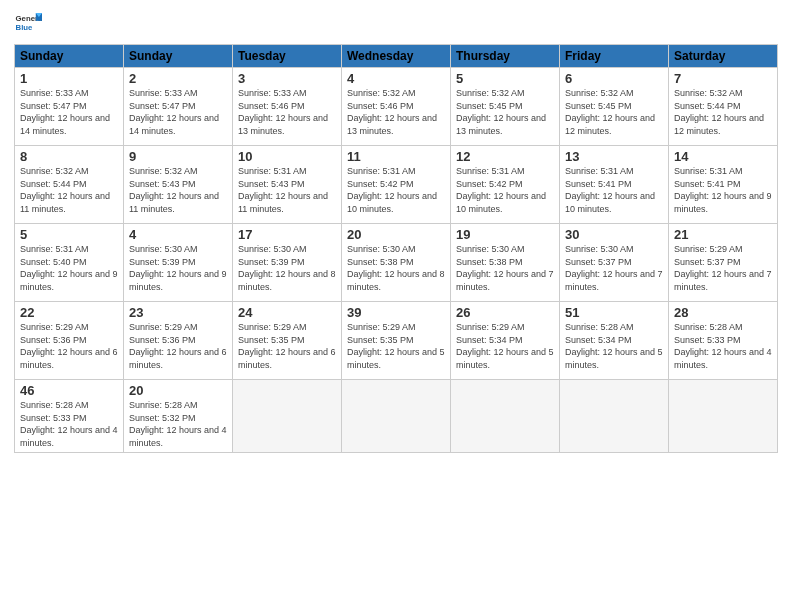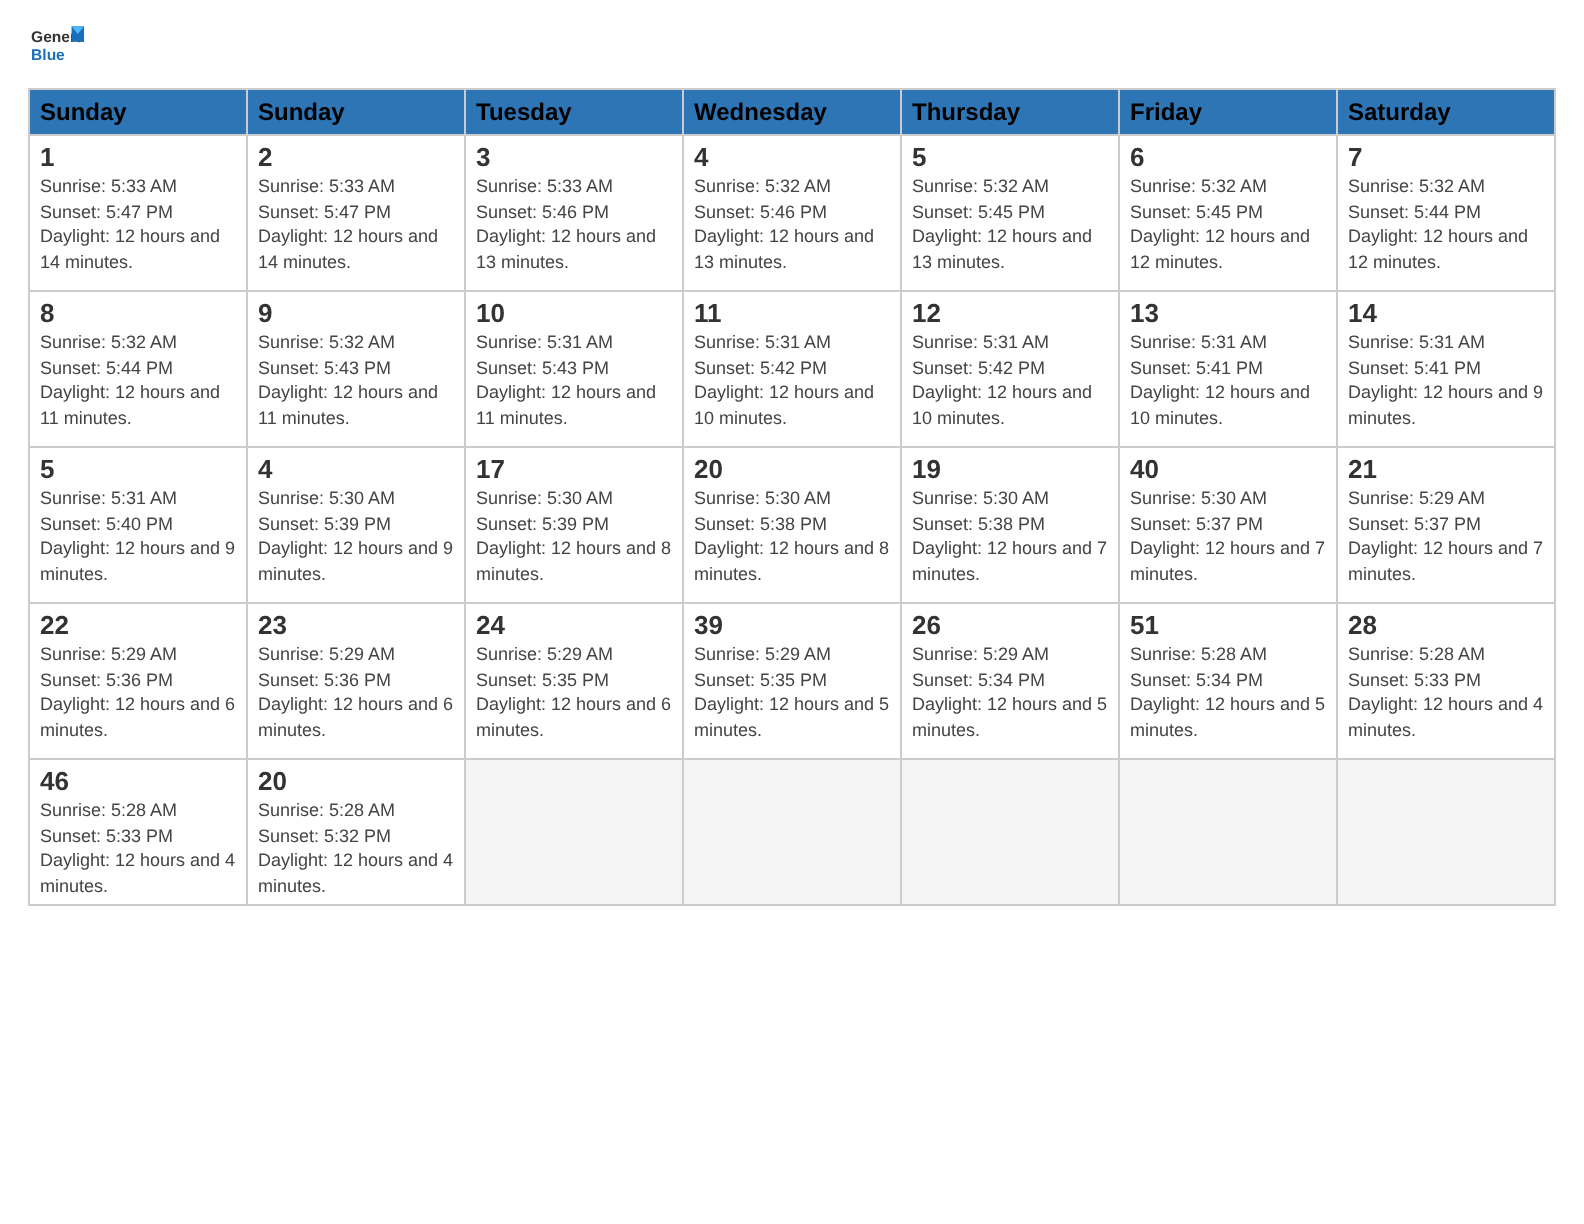--- a/index.html
+++ b/index.html
@@ -191,21 +191,21 @@
           </td>
           <td>
             <span class="day-num">20</span>
             <div class="day-info">Sunrise: 5:30 AM<br>Sunset: 5:38 PM<br>Daylight: 12 hours and 8 minutes.</div>
           </td>
           <td>
             <span class="day-num">19</span>
             <div class="day-info">Sunrise: 5:30 AM<br>Sunset: 5:38 PM<br>Daylight: 12 hours and 7 minutes.</div>
           </td>
           <td>
-            <span class="day-num">40</span>
+            <span class="day-num">30</span>
             <div class="day-info">Sunrise: 5:30 AM<br>Sunset: 5:37 PM<br>Daylight: 12 hours and 7 minutes.</div>
           </td>
           <td>
             <span class="day-num">21</span>
             <div class="day-info">Sunrise: 5:29 AM<br>Sunset: 5:37 PM<br>Daylight: 12 hours and 7 minutes.</div>
           </td>
         </tr>
         <tr>
           <td>
             <span class="day-num">22</span>

